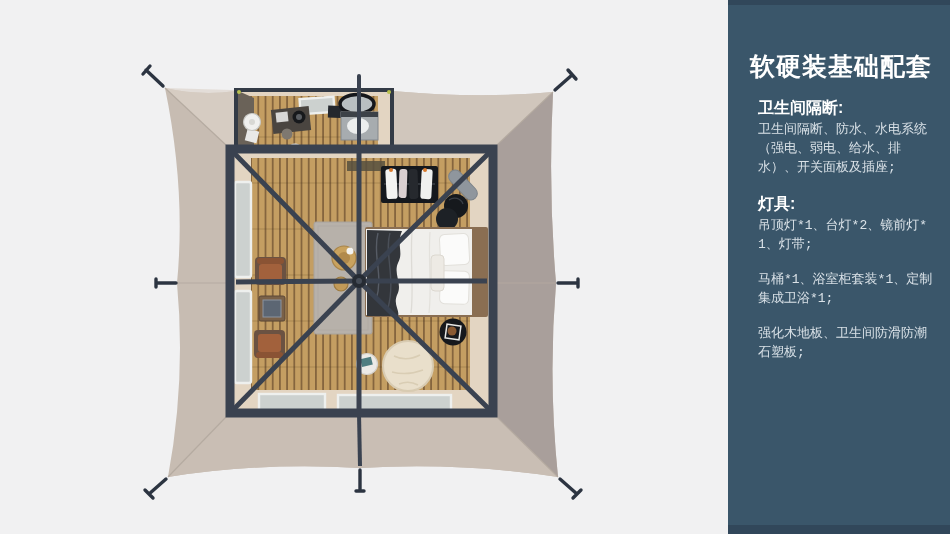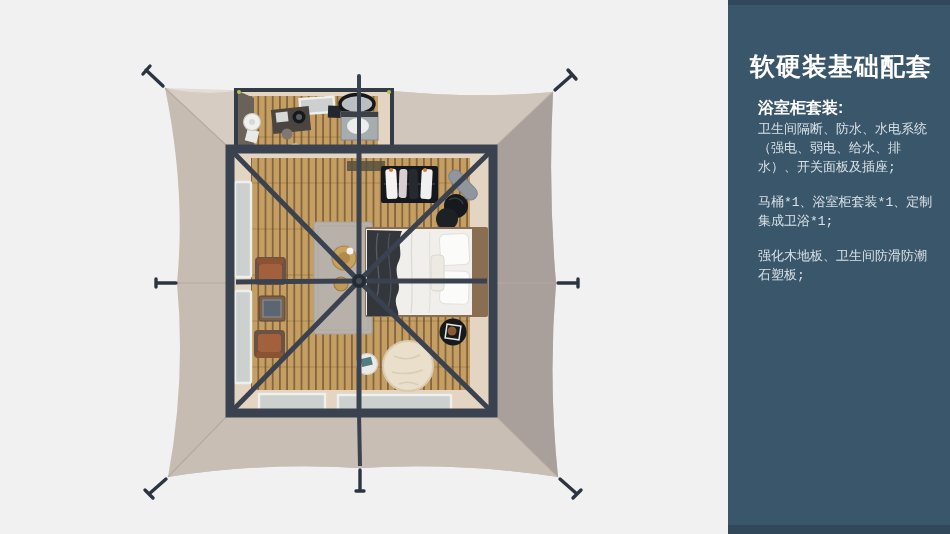--- a/index.html
+++ b/index.html
@@ -227,27 +227,31 @@
         <circle cx="359" cy="281" r="7" fill="#262b33"></circle>
         <circle cx="359" cy="281" r="3" fill="#454c57"></circle>
       </g>
     </svg>
   </div>
 
   <aside class="panel">
     <h1 class="panel-title">软硬装基础配套</h1>
 
     <div class="section">
-      <h2>浴室柜套装:</h2>
+      <h2>卫生间隔断:</h2>
       <p>卫生间隔断、防水、水电系统（强电、弱电、给水、排水）、开关面板及插座;</p>
     </div>
 
     <div class="section">
     </div>
 
+    <div class="section">
+      <h2>灯具:</h2>
+      <p>吊顶灯*1、台灯*2、镜前灯*1、灯带;</p>
+    </div>
 
     <div class="section">
       <p>马桶*1、浴室柜套装*1、定制集成卫浴*1;</p>
     </div>
 
     <div class="section">
       <p>强化木地板、卫生间防滑防潮石塑板;</p>
     </div>
   </aside>
 </div>

